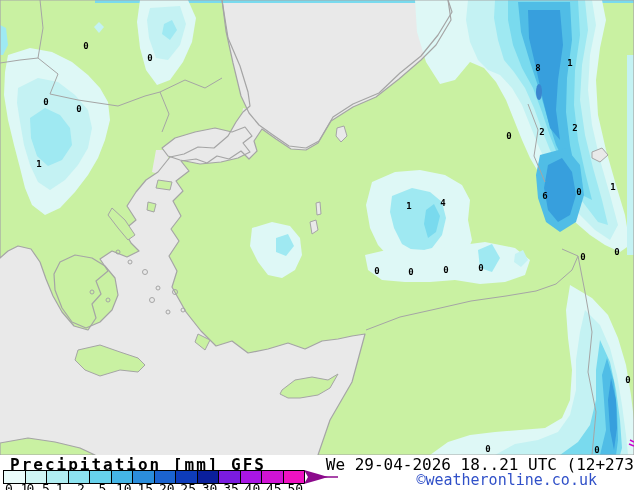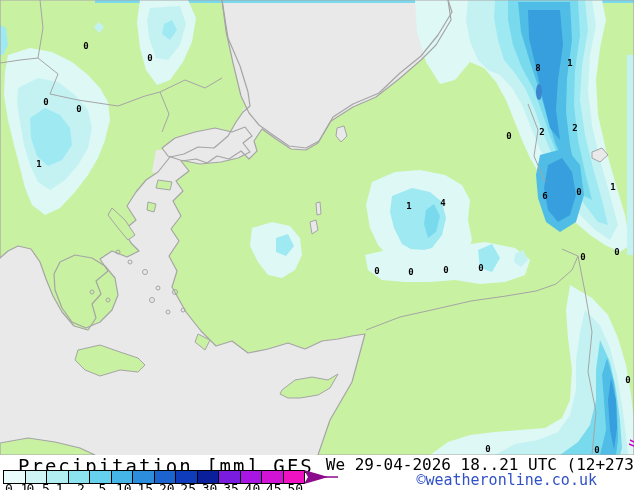--- a/index.html
+++ b/index.html
@@ -10,21 +10,21 @@
   .sea{fill:#e9e9e9;}
   .land{fill:#c9f1a2;}
   .coast{fill:none;stroke:#a5a5a5;stroke-width:1.2;stroke-linejoin:round;stroke-linecap:round;}
   .border{fill:none;stroke:#a5a5a5;stroke-width:1;stroke-linejoin:round;}
   .lake{fill:#e9e9e9;stroke:#a5a5a5;stroke-width:1;}
   .isl{fill:#c9f1a2;stroke:#a5a5a5;stroke-width:1;}
   .dot{fill:none;stroke:#a5a5a5;stroke-width:1;}
   .p0{fill:#def8f6}.p1{fill:#c4f2f3}.p2{fill:#9fe9f2}.p3{fill:#79daee}
   .p4{fill:#50bde6}.p5{fill:#379fdd}.p6{fill:#3b86cf}
   .maplabel{font:bold 9px "DejaVu Sans Mono",monospace;fill:#000;text-anchor:middle;}
-  #legend-title{position:absolute;left:18px;top:455px;font-size:19px;letter-spacing:2px;color:#000;white-space:pre;}
+  #legend-title{position:absolute;left:10px;top:455px;font-size:16px;letter-spacing:2px;color:#000;white-space:pre;font-weight:bold;}
   #valid-time{position:absolute;right:0;top:455px;font-size:16px;color:#000;white-space:pre;text-align:center;}
   #credit{position:absolute;right:37px;top:471px;font-size:15px;white-space:pre;margin-left:28px;}
   #colorbar{position:absolute;left:3px;top:470px;width:300px;height:12px;display:flex;
             border:1px solid #000;box-sizing:content-box;}
   #colorbar .seg{flex:1 1 auto;height:12px;border-left:1px solid #000;}
   #colorbar .seg:first-child{border-left:none;}
   #cb-ticks{position:absolute;left:0;top:483px;width:360px;height:14px;font-size:13px;color:#000;}
   #cb-ticks .tick{position:absolute;transform:translateX(-50%);top:-2px;}
   #cb-arrow{position:absolute;left:304px;top:469px;}
 </style>

